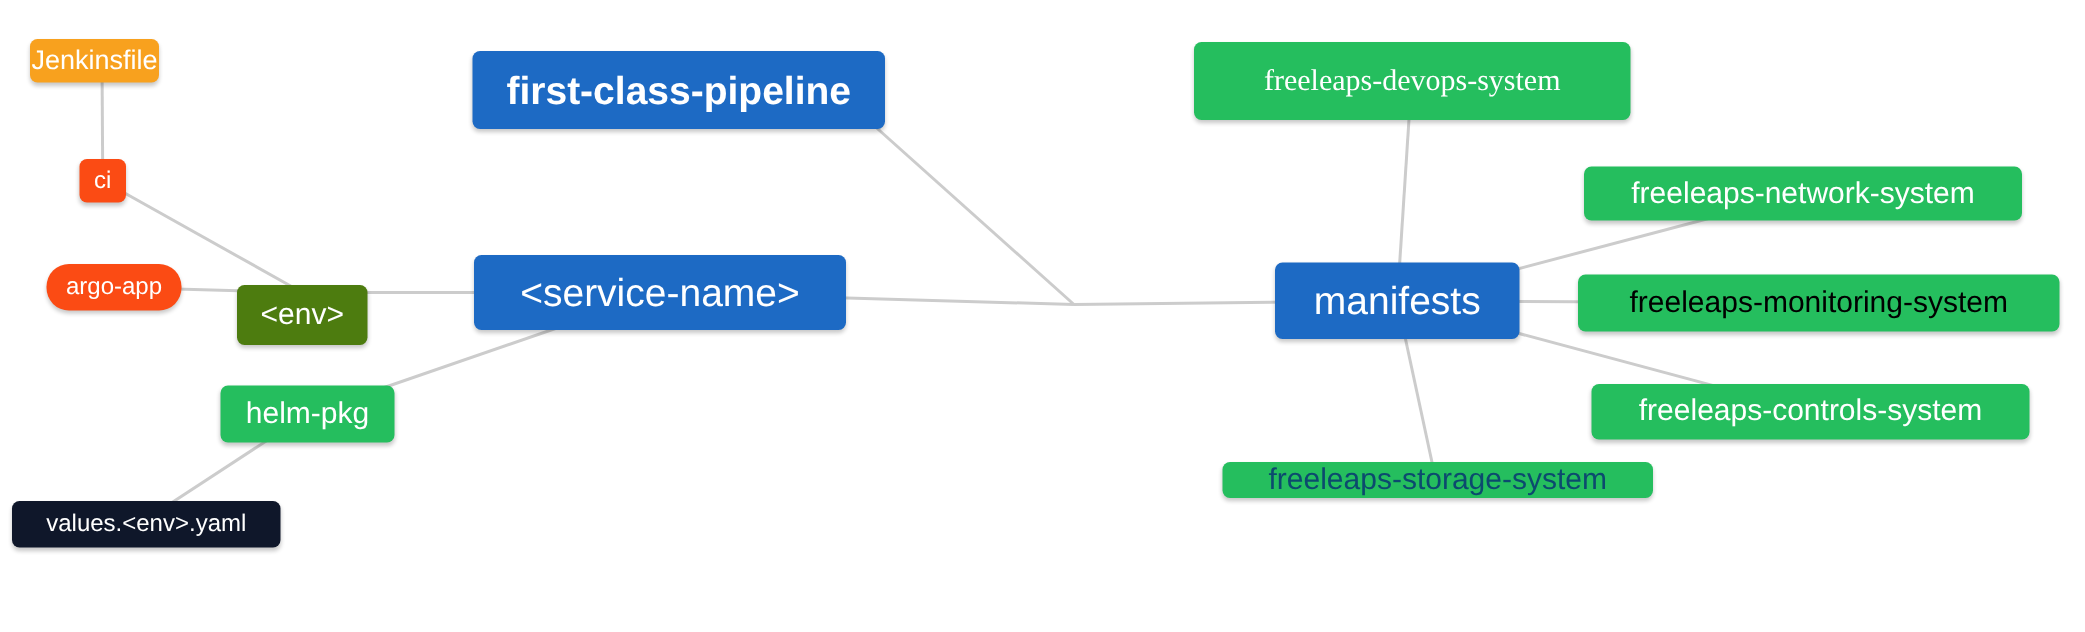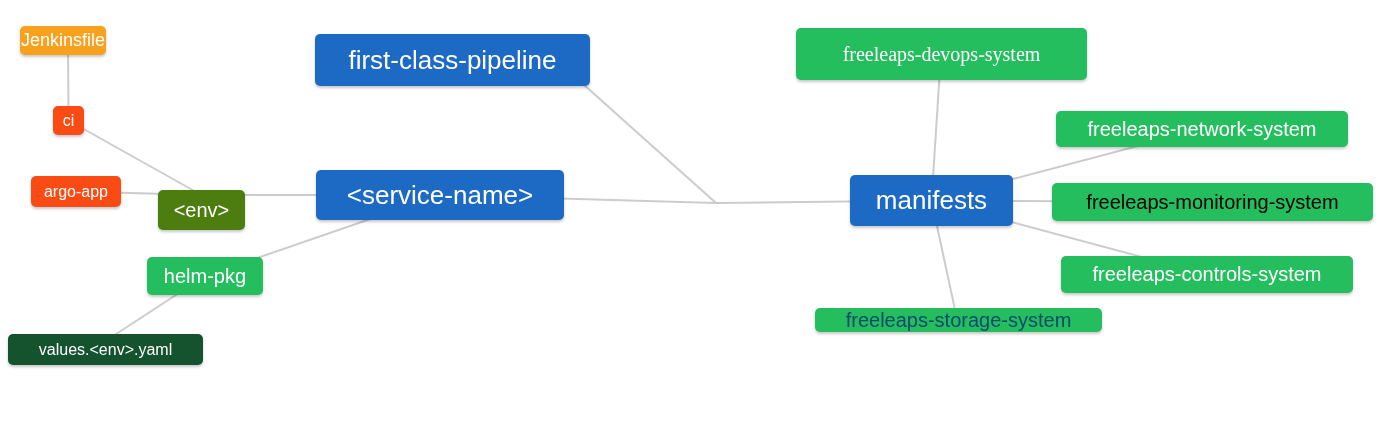--- a/index.html
+++ b/index.html
@@ -54,25 +54,25 @@
       <line x1="716" y1="203" x2="931.5" y2="200.5" stroke="#cccccc" stroke-width="2"></line>
       <line x1="931.5" y1="200.5" x2="941.5" y2="46" stroke="#cccccc" stroke-width="2"></line>
       <line x1="931.5" y1="200.5" x2="1202" y2="129" stroke="#cccccc" stroke-width="2"></line>
       <line x1="931.5" y1="200.5" x2="1212.5" y2="202" stroke="#cccccc" stroke-width="2"></line>
       <line x1="931.5" y1="200.5" x2="1207" y2="274.5" stroke="#cccccc" stroke-width="2"></line>
       <line x1="931.5" y1="200.5" x2="958.5" y2="326" stroke="#cccccc" stroke-width="2"></line>
     </svg>
 
   <div class="node" style="left: 20px; top: 26px; width: 86px; height: 29px; background: rgb(248, 161, 30); font-size: 18px; color: rgb(255, 255, 255);">Jenkinsfile</div>
   <div class="node" style="left: 53px; top: 106px; width: 31px; height: 29px; background: rgb(251, 75, 20); font-size: 16px; color: rgb(255, 255, 255);">ci</div>
-  <div class="node" style="left: 31px; top: 176px; width: 90px; height: 31px; background: rgb(251, 75, 20); font-size: 16px; color: rgb(255, 255, 255);">argo-app</div>
+  <div class="node" style="left: 31px; top: 176px; width: 90px; height: 31px; background: rgb(251, 75, 20); font-size: 16px; color: rgb(255, 255, 255); border-radius: 15px;">argo-app</div>
   <div class="node" style="left: 158px; top: 190px; width: 87px; height: 40px; background: #4d7c0f; font-size: 20px; color: rgb(255, 255, 255);">&lt;env&gt;</div>
   <div class="node" style="left: 147px; top: 257px; width: 116px; height: 38px; background: rgb(37, 190, 94); font-size: 20px; color: rgb(255, 255, 255);">helm-pkg</div>
-  <div class="node" style="left: 8px; top: 334px; width: 195px; height: 31px; background: #14532d; font-size: 16px; color: rgb(255, 255, 255);">values.&lt;env&gt;.yaml</div>
-  <div class="node" style="left: 315px; top: 34px; width: 275px; height: 52px; background: rgb(29, 106, 196); font-size: 26px; color: rgb(255, 255, 255);">first-class-pipeline</div>
+  <div class="node" style="left: 8px; top: 334px; width: 179px; height: 31px; background: #0f172a; font-size: 16px; color: rgb(255, 255, 255);">values.&lt;env&gt;.yaml</div>
+  <div class="node" style="left: 315px; top: 34px; width: 275px; height: 52px; background: rgb(29, 106, 196); font-size: 26px; color: rgb(255, 255, 255); font-weight: bold;">first-class-pipeline</div>
   <div class="node" style="left: 316px; top: 170px; width: 248px; height: 50px; background: rgb(29, 106, 196); font-size: 26px; color: rgb(255, 255, 255);">&lt;service-name&gt;</div>
   <div class="node" style="left: 850px; top: 175px; width: 163px; height: 51px; background: rgb(29, 106, 196); font-size: 26px; color: rgb(255, 255, 255); text-align: right;">manifests</div>
   <div class="node" style="left: 796px; top: 28px; width: 291px; height: 52px; background: rgb(37, 190, 94); font-size: 20px; color: rgb(255, 255, 255); font-family: Liberation Serif, serif;">freeleaps-devops-system</div>
   <div class="node" style="left: 1056px; top: 111px; width: 292px; height: 36px; background: rgb(37, 190, 94); font-size: 20px; color: rgb(255, 255, 255);">freeleaps-network-system</div>
   <div class="node" style="left: 1052px; top: 183px; width: 321px; height: 38px; background: rgb(37, 190, 94); font-size: 20px; color: #000000;">freeleaps-monitoring-system</div>
   <div class="node" style="left: 1061px; top: 256px; width: 292px; height: 37px; background: rgb(37, 190, 94); font-size: 20px; color: rgb(255, 255, 255);">freeleaps-controls-system</div>
   <div class="node" style="left: 815px; top: 308px; width: 287px; height: 24px; background: rgb(37, 190, 94); font-size: 20px; color: #0c4a6e;">freeleaps-storage-system</div>
 </div>
 
 </body></html>

